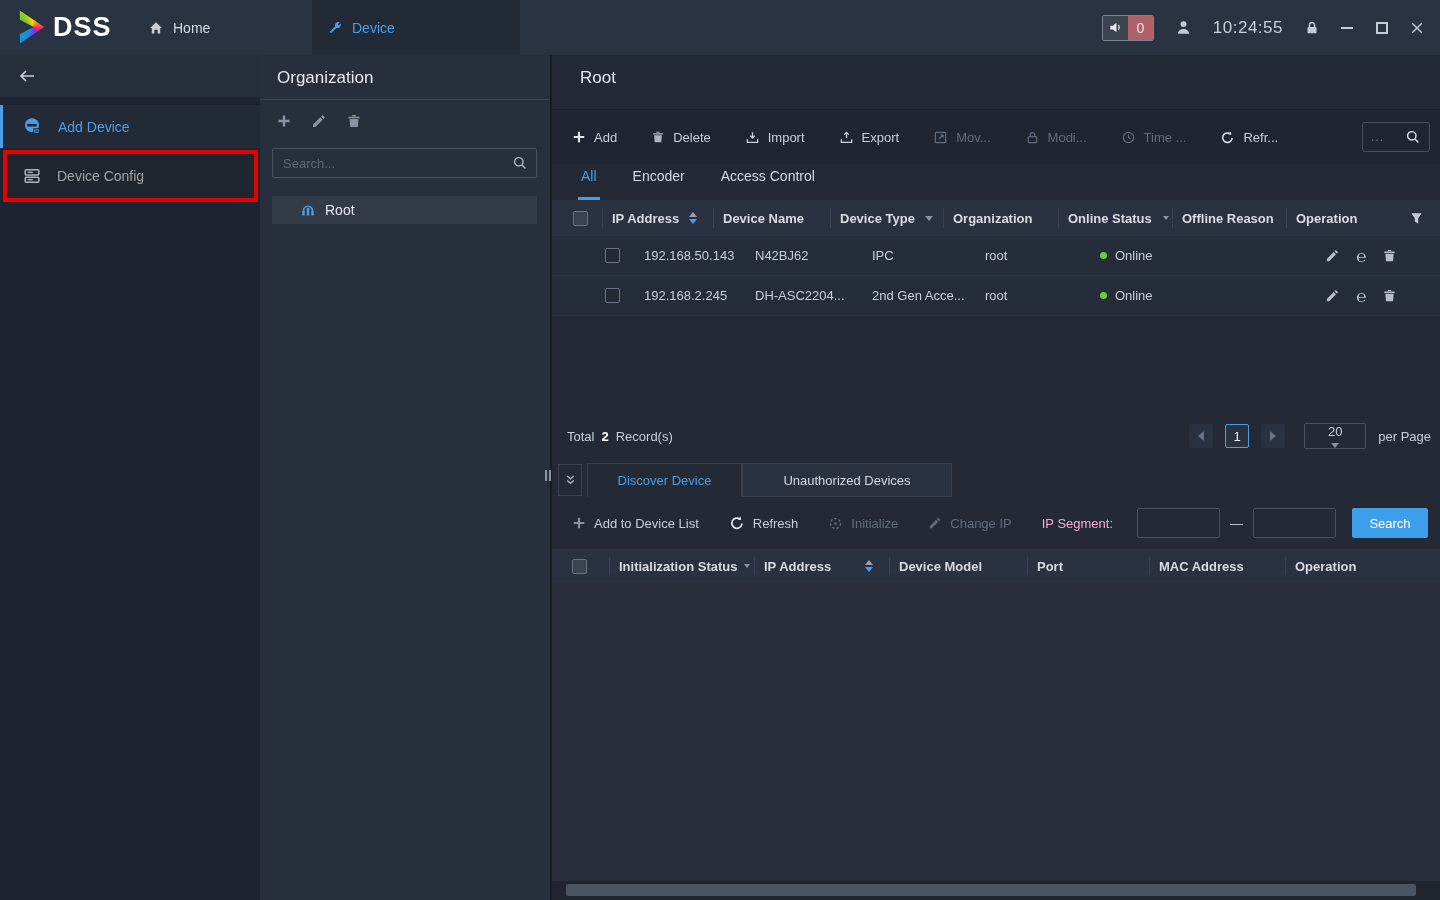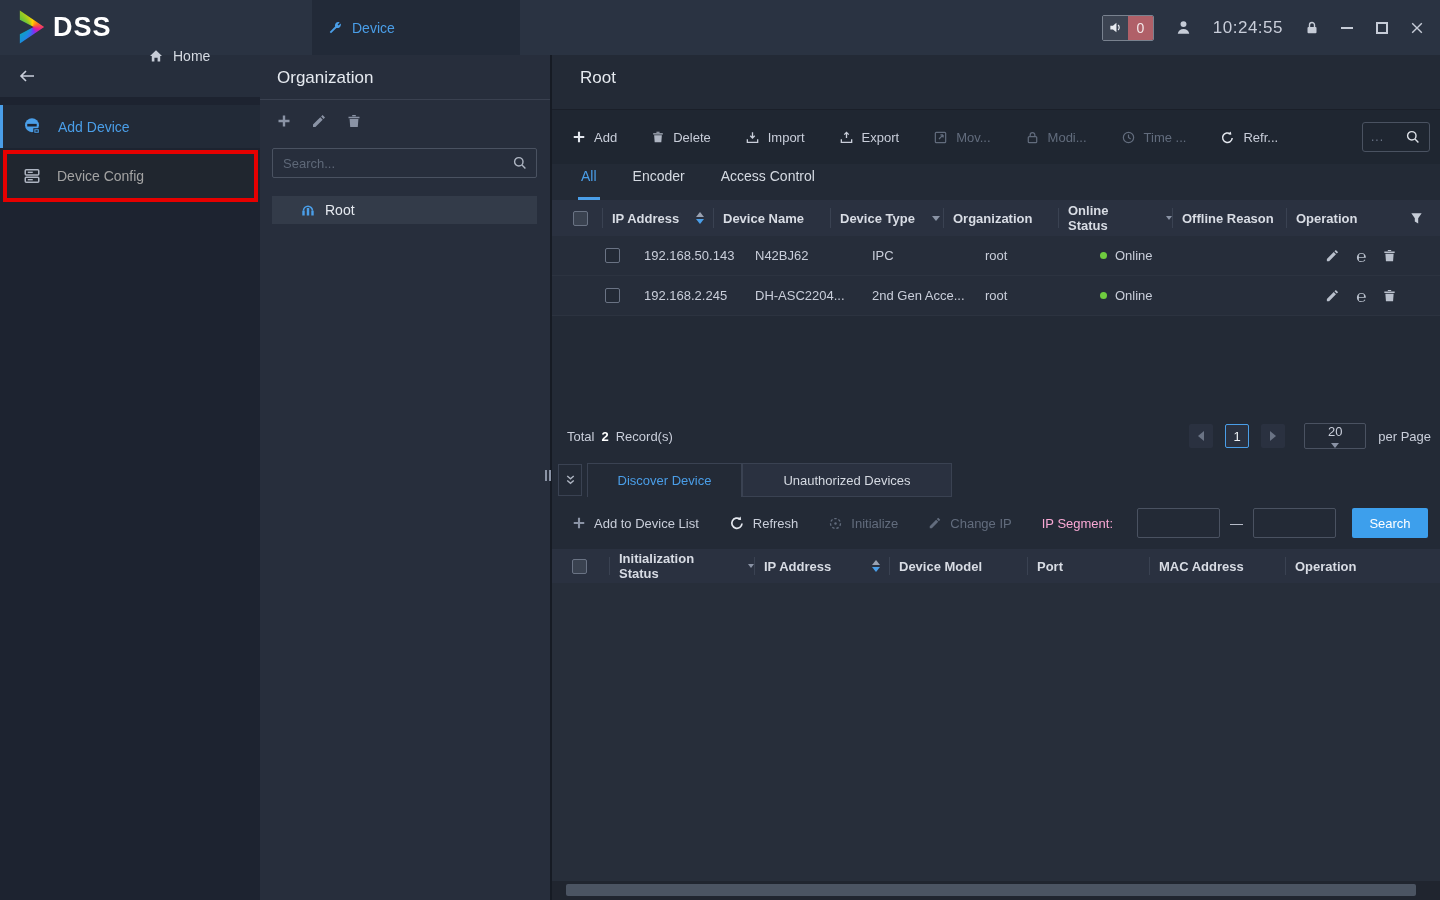--- a/index.html
+++ b/index.html
@@ -12,21 +12,21 @@
   svg { display:block; }
 
   
   .topbar { position:absolute; left:0; top:0; width:1440px; height:55px; background:#2A3342; z-index:5; }
   .logo { position:absolute; left:16px; top:9px; display:flex; align-items:center; gap:5px; }
   .logo-mark { width:32px; height:36px;
     background:conic-gradient(from 210deg, #1e88e5, #00b3a4, #7cc62e, #ffd400, #ff7a1a, #e91e8c, #7b2ff7, #1e88e5);
     clip-path:polygon(12% 4%, 88% 50%, 12% 96%, 12% 70%, 55% 50%, 12% 30%); }
   .logo-text { font-size:27px; font-weight:bold; color:#FFFFFF; letter-spacing:1px; }
   .top-tab { display:flex; align-items:center; gap:9px; font-size:14px; color:#D5DAE2; height:55px; }
-  .tab-home { position:absolute; left:148px; top:0; cursor:default;margin-top:28px; }
+  .tab-home { position:absolute; left:148px; top:0; cursor:default; }
   .tab-device { position:absolute; left:312px; top:0; width:208px; padding-left:15px; background:#222A38; color:#4A9EE8; }
   .topbar-right { position:absolute; right:15px; top:0; height:55px; display:flex; align-items:center; gap:21px; }
   .volume-group { display:flex; height:26px; border:1px solid #79828F; border-radius:2px; overflow:hidden; }
   .volume-btn { width:25px; height:100%; background:#3C4452; display:flex; align-items:center; justify-content:center; color:#E8EBF0; }
   .volume-badge { width:25px; height:100%; background:#B06068; color:#F3E8E9; display:flex; align-items:center; justify-content:center; font-size:14px; }
   .top-ic { color:#C6CCD7; }
   .clock { font-size:17px; color:#C9CEDA; letter-spacing:0.5px; }
   .win-min { width:14px; height:16px; display:flex; align-items:center; color:#C6CCD7; }
   .min-bar { width:12px; height:2px; background:#C6CCD7; }
   .win-max { width:12px; height:12px; border:2px solid #C6CCD7; }
@@ -63,21 +63,21 @@
     display:flex; align-items:center; padding:0 7px 0 8px; gap:4px; }
   .toolbar-search input { width:30px; background:transparent; border:none; outline:none; color:#C9CEDA; font-size:12px; font-family:inherit; }
   .toolbar-search input::placeholder { color:#6C7689; letter-spacing:1px; }
 
   .main-tabs { position:absolute; left:0; top:100px; width:100%; height:45px; display:flex; align-items:stretch; padding-left:26px; gap:30px; }
   .mtab { display:flex; align-items:center; padding:0 3px; font-size:14px; color:#D5DAE2; border-bottom:3px solid transparent; cursor:pointer; }
   .mtab.active { color:#4A9EE8; border-bottom-color:#4A9EE8; }
 
   .grid-top { display:grid; grid-template-columns:50px 111px 117px 113px 115px 114px 114px 1fr; align-items:center; }
   .dev-header { position:absolute; left:0; top:145px; width:100%; height:36px; background:#2A3140; font-size:13px; font-weight:bold; color:#D8DCE4; }
-  .hcell { position:relative; height:100%; display:flex; align-items:center; padding-left:10px; gap:17px; }
+  .hcell { position:relative; height:100%; display:flex; align-items:center; padding-left:10px; gap:10px; }
   .hcell.sep::before { content:""; position:absolute; left:0; top:8px; bottom:8px; width:1px; background:#3A4252; }
   .hcell.chk { padding-left:21px; }
   .hcell.last { justify-content:space-between; padding-right:16px; }
   .cbx { width:15px; height:15px; border:1px solid #6A7384; border-radius:2px; background:#232A36; }
   .dev-header .cbx { background:#3A4250; }
   .sorts { display:inline-flex; flex-direction:column; gap:2px; }
   .tri-up { width:0; height:0; border-left:4px solid transparent; border-right:4px solid transparent; border-bottom:5px solid #9AA2B2; }
   .tri-down { width:0; height:0; border-left:4px solid transparent; border-right:4px solid transparent; border-top:5px solid #4A9EE8; }
   .caret { width:0; height:0; border-left:4px solid transparent; border-right:4px solid transparent; border-top:5px solid #8A93A5; }
   .caret.sm { border-left-width:3px; border-right-width:3px; border-top-width:4px; margin-left:1px; }

